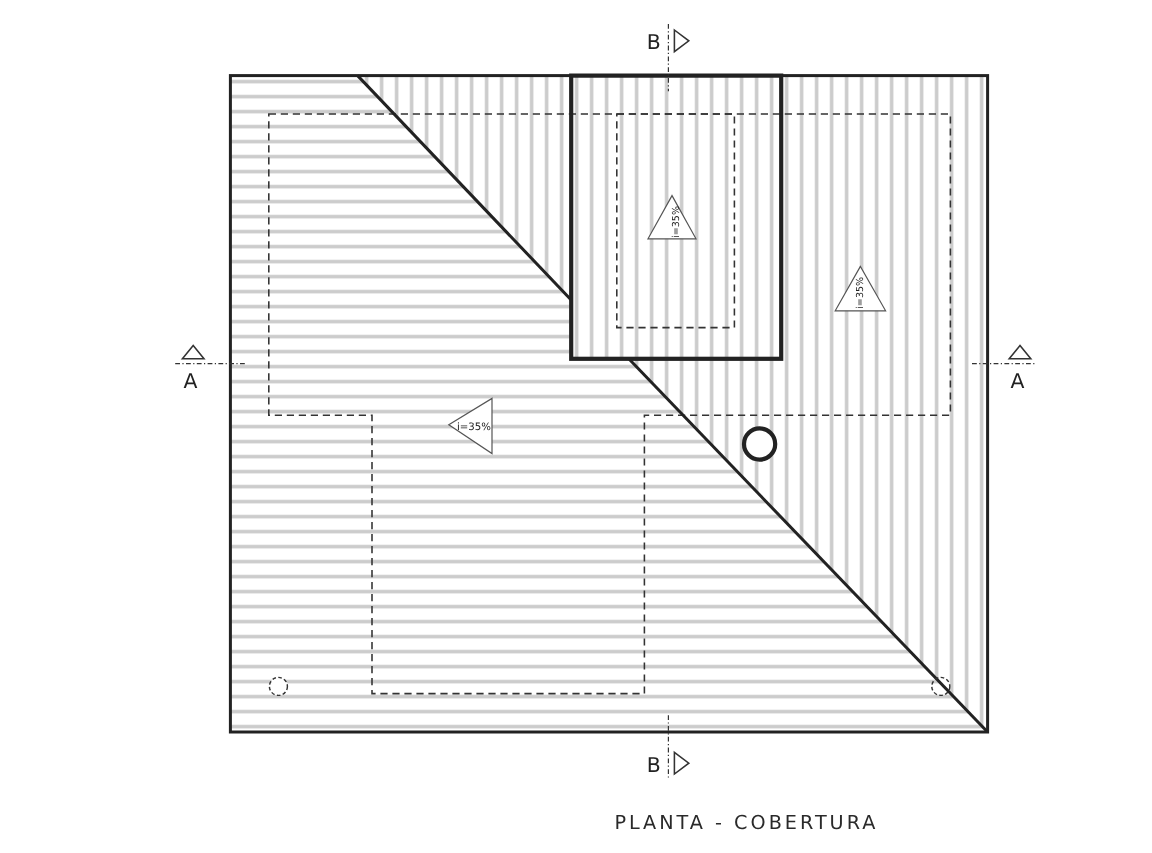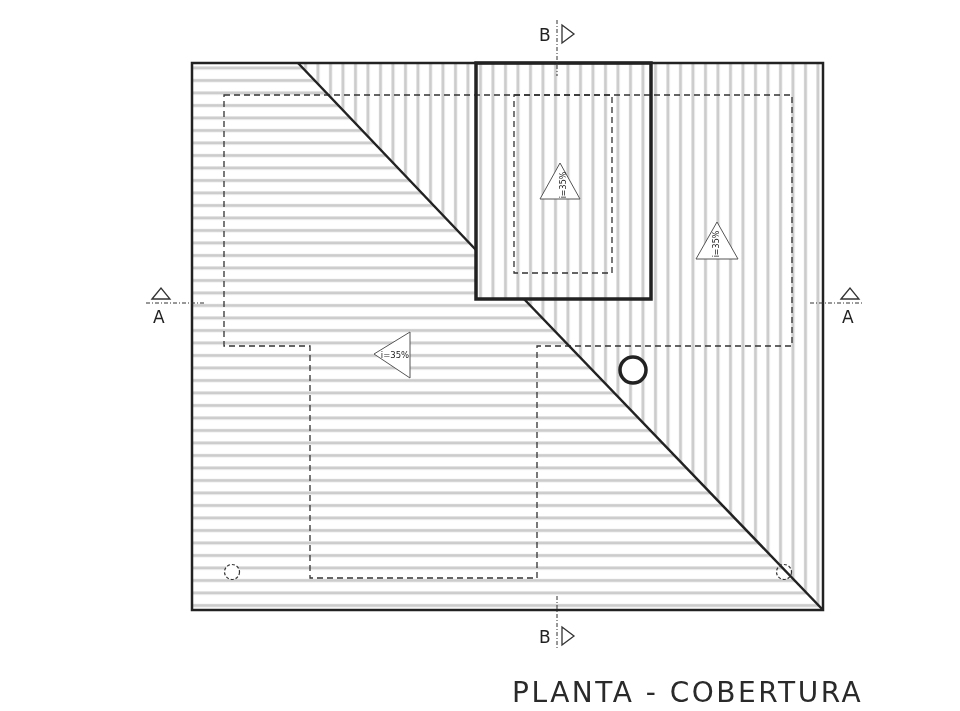--- a/index.html
+++ b/index.html
@@ -2,21 +2,21 @@
 <html><head>
   <meta charset="utf-8">
   <style>
     html, body { margin: 0; padding: 0; background: #ffffff; }
     body { width: 960px; height: 711px; position: relative; overflow: hidden; font-family: "DejaVu Sans", "Liberation Sans", sans-serif; }
     #drawing { position: absolute; left: 0; top: 0; width: 960px; height: 711px; }
     .lbl { font-family: "DejaVu Sans", "Liberation Sans", sans-serif; fill: #222; }
     #title {
       position: absolute; left: 512px; top: 676px;
       font-family: "DejaVu Sans", "Liberation Sans", sans-serif;
-      font-size: 28px; letter-spacing: 2.5px; color: #2a2a2a;
+      font-size: 16px; letter-spacing: 2.5px; color: #2a2a2a;
       white-space: nowrap;
     }
   </style>
 </head>
 <body>
 
 <svg id="drawing" viewBox="0 0 960 711" xmlns="http://www.w3.org/2000/svg">
   <defs>
     <pattern id="hstripes" patternUnits="userSpaceOnUse" x="0" y="0" width="20" height="12.5">
       <rect x="0" y="4" width="20" height="3" fill="#cccccc"></rect>

